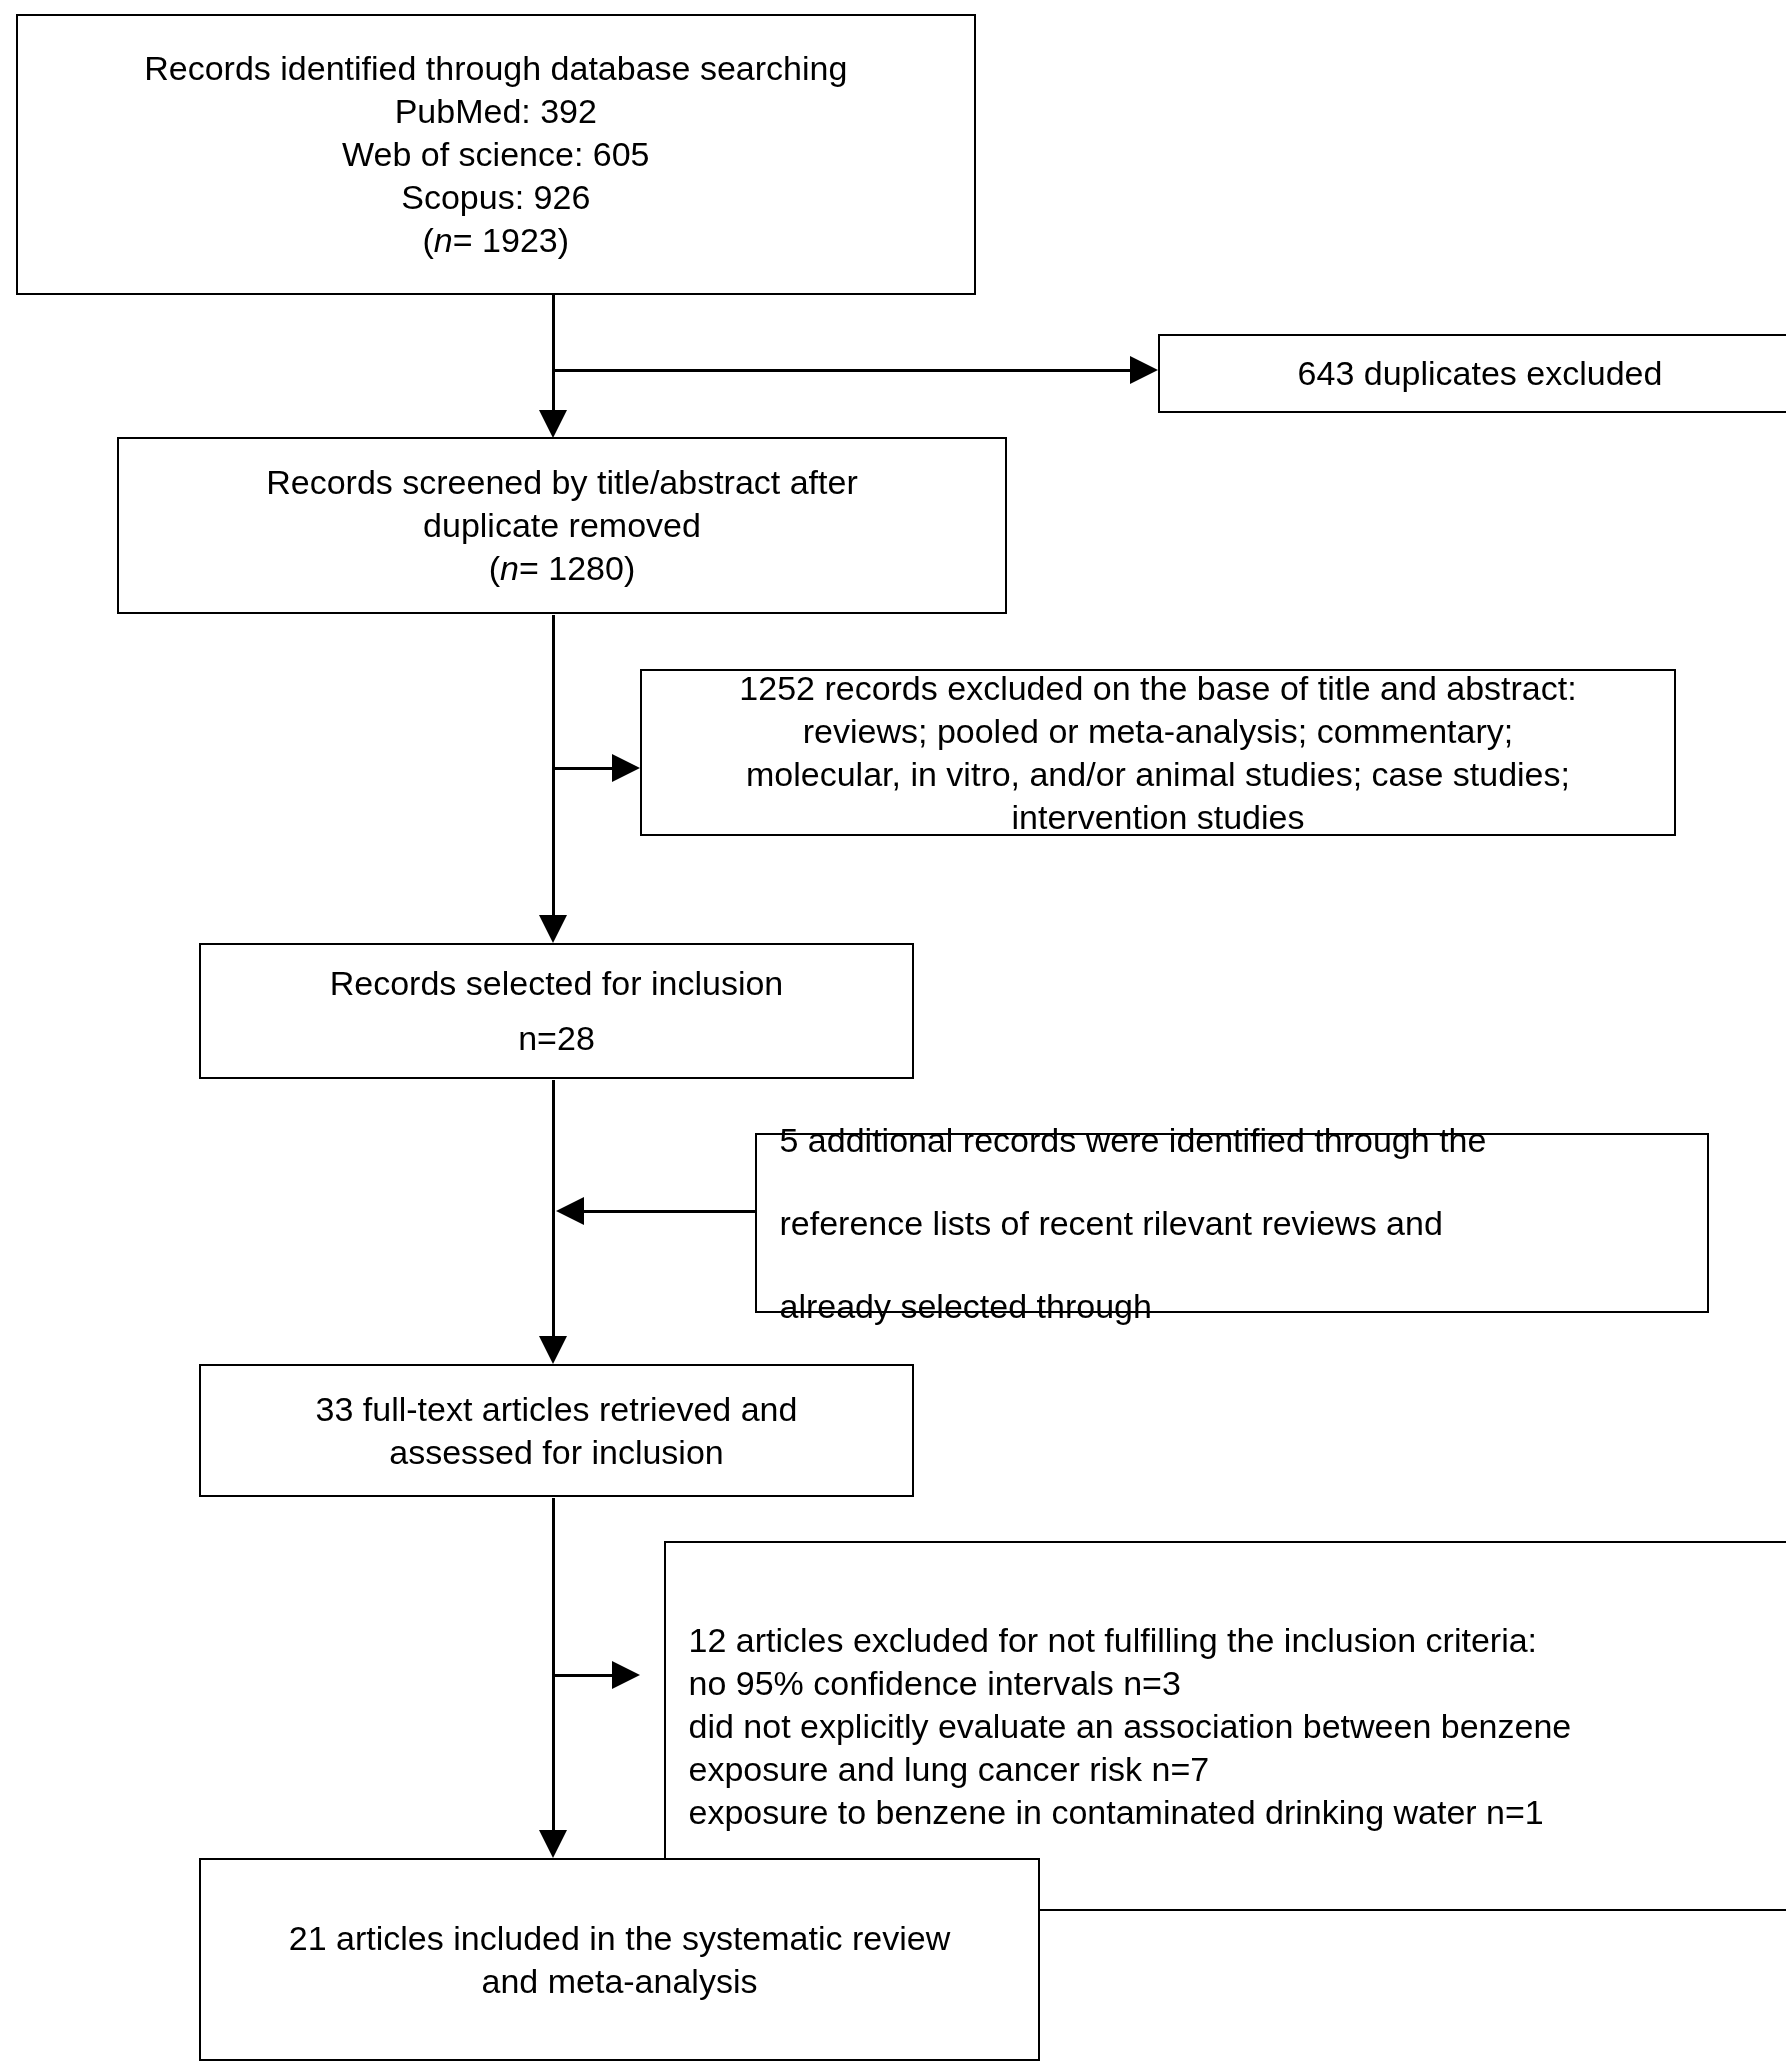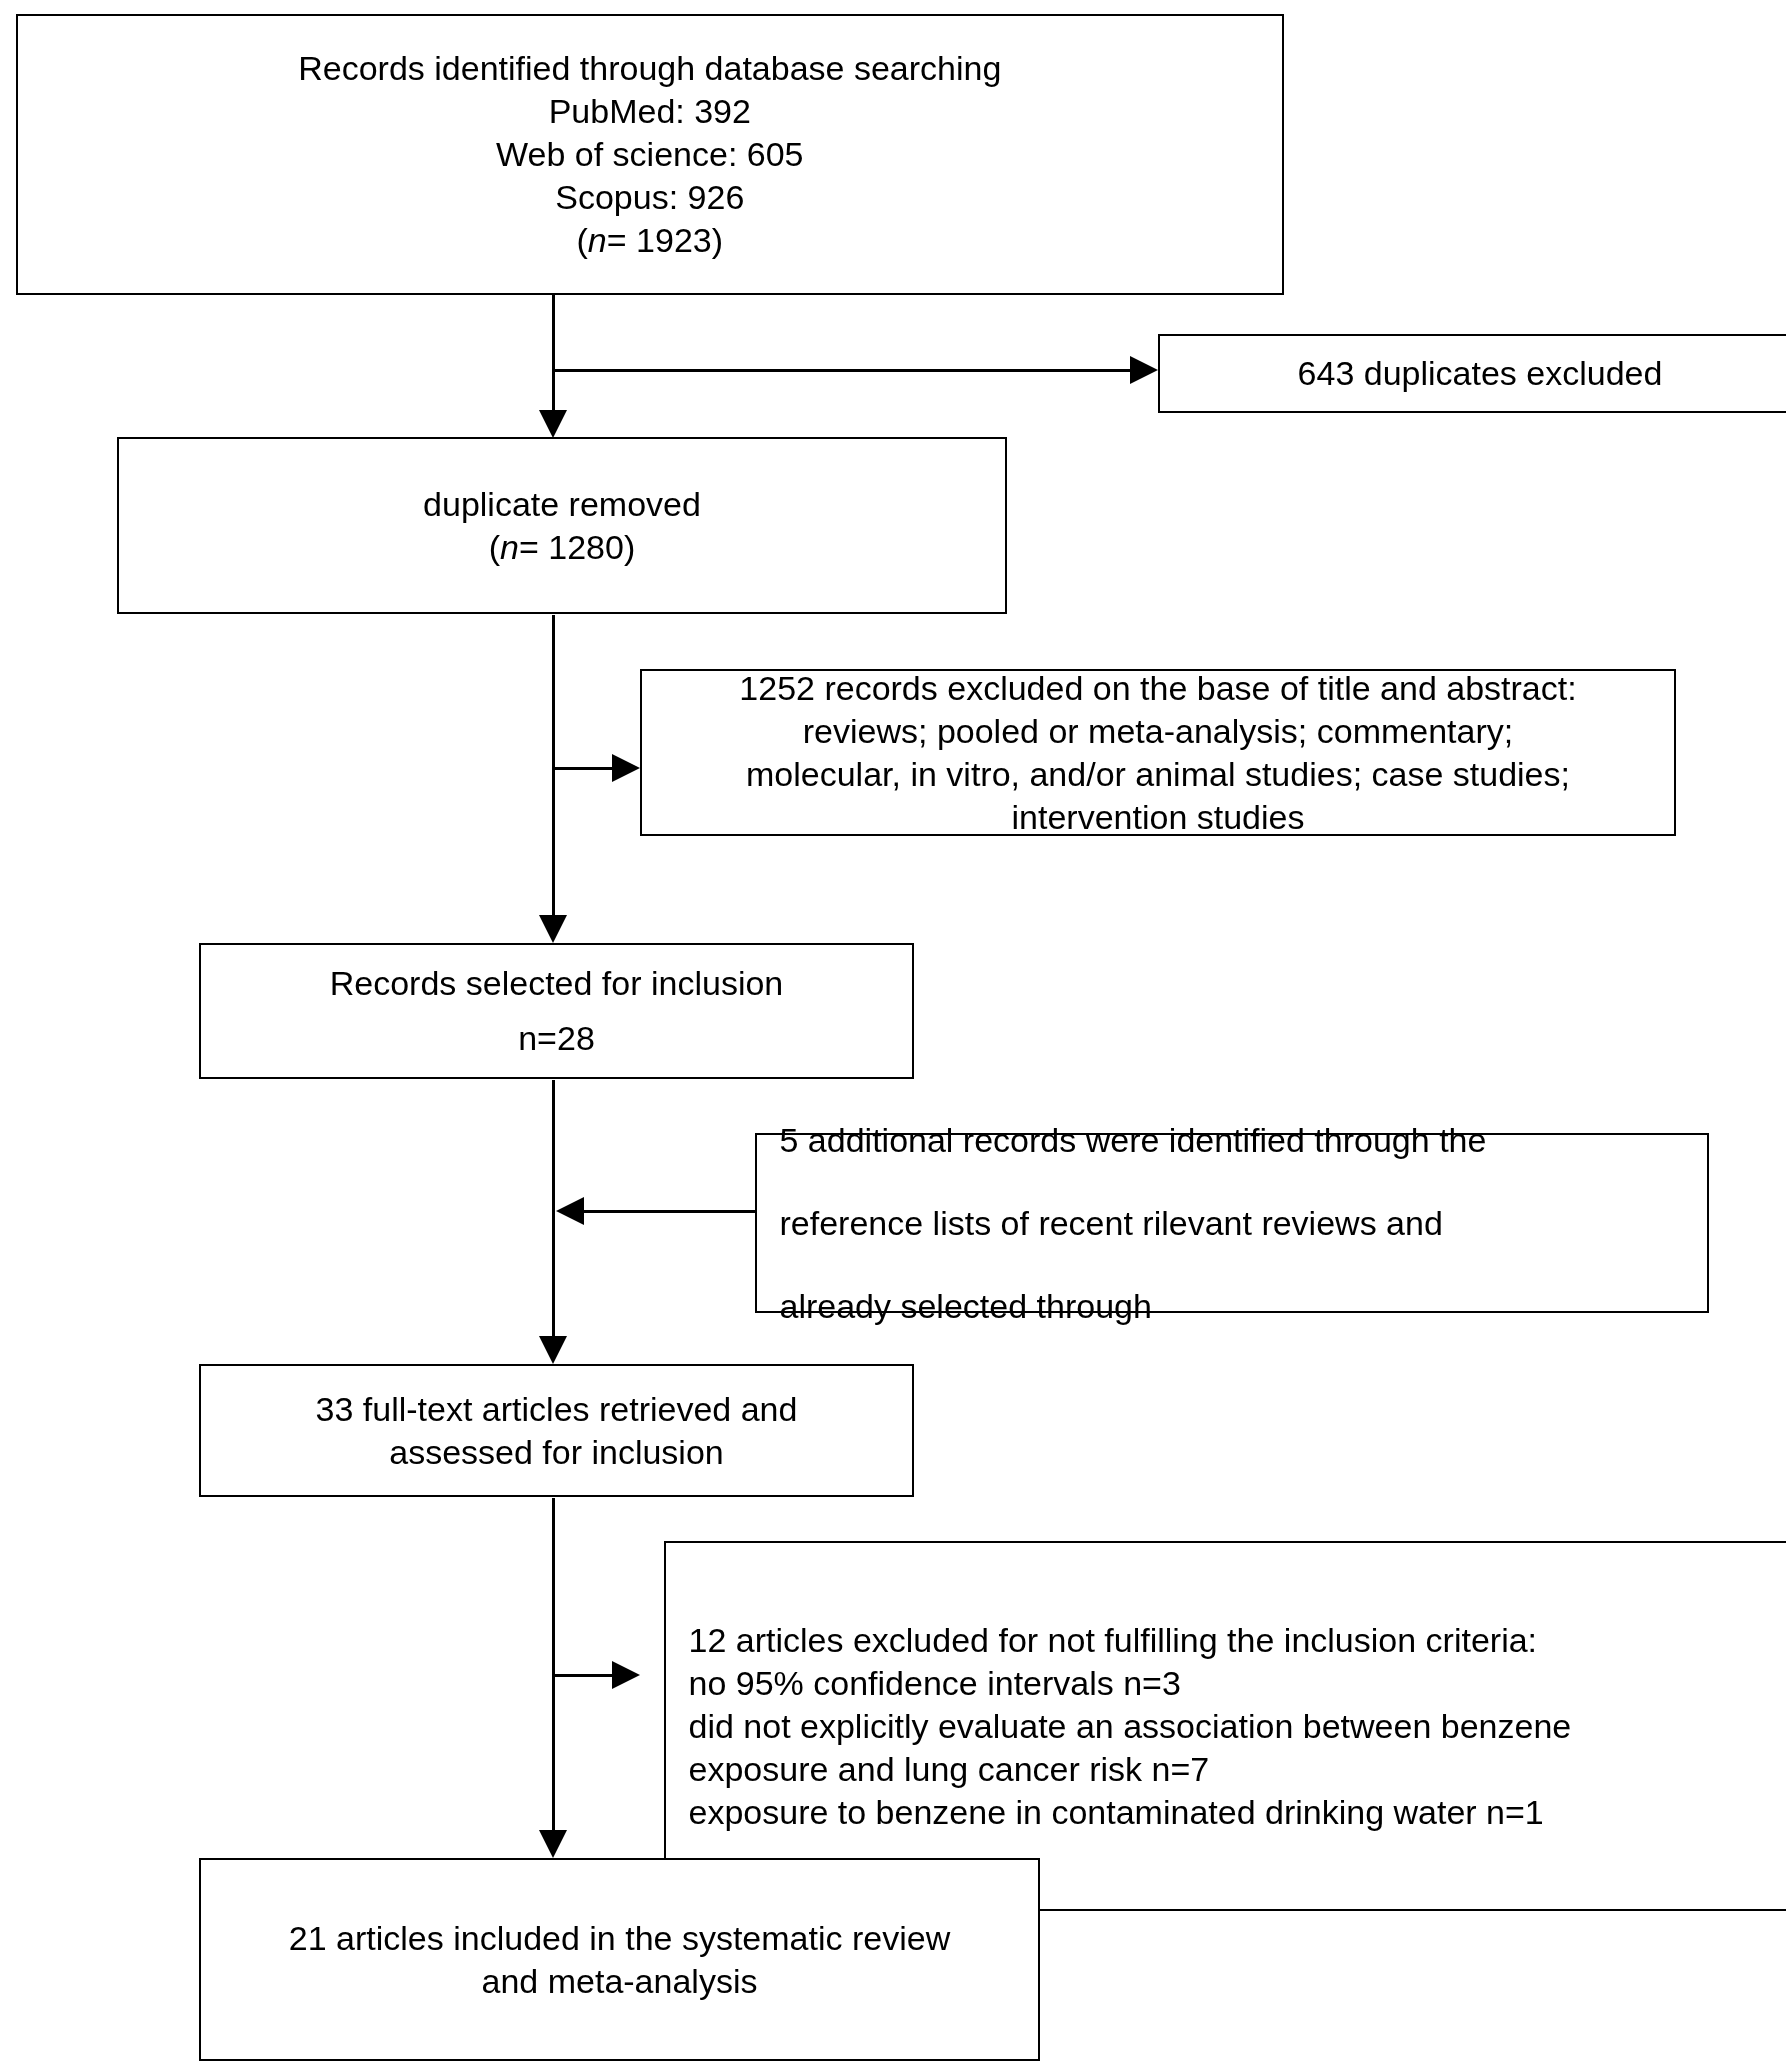--- a/index.html
+++ b/index.html
@@ -44,39 +44,40 @@
     border-top: 14.6px solid transparent;
     border-bottom: 14.6px solid transparent;
     border-right: 28px solid #000000;
   }
 </style>
 </head>
 <body>
 
 <div class="diagram">
 
-  <div class="box center" style="left:15.8px; top:13.5px; width:1268px; height:281px;">
+  <div class="box center" style="left:15.8px; top:13.5px; width:960px; height:281px;">
     <div class="ln">Records identified through database searching</div>
     <div class="ln">PubMed: 392</div>
     <div class="ln">Web of science: 605</div>
     <div class="ln">Scopus: 926</div>
     <div class="ln"><span>(</span><span class="it">n</span><span>= 1923)</span></div>
   </div>
 
   <div class="line" style="left:552px; top:295px; width:3.4px; height:116px;"></div>
   <div class="tri down" style="left:539px; top:410px;"></div>
 
   <div class="line" style="left:554px; top:369px; width:577px; height:3.4px;"></div>
   <div class="tri right" style="left:1130px; top:356px;"></div>
 
   <div class="box center" style="left:1158px; top:334px; width:644px; height:79px;">
     <div class="ln">643 duplicates excluded</div>
   </div>
 
   <div class="box center" style="left:117px; top:437px; width:890px; height:177px;">
+    <div class="ln">Records screened by title/abstract after</div>
     <div class="ln">duplicate removed</div>
     <div class="ln"><span>(</span><span class="it">n</span><span>= 1280)</span></div>
   </div>
 
   <div class="line" style="left:552px; top:615px; width:3.4px; height:302px;"></div>
   <div class="tri down" style="left:539px; top:915px;"></div>
 
   <div class="line" style="left:554px; top:767px; width:59px; height:3.4px;"></div>
   <div class="tri right" style="left:612px; top:754px;"></div>
 

